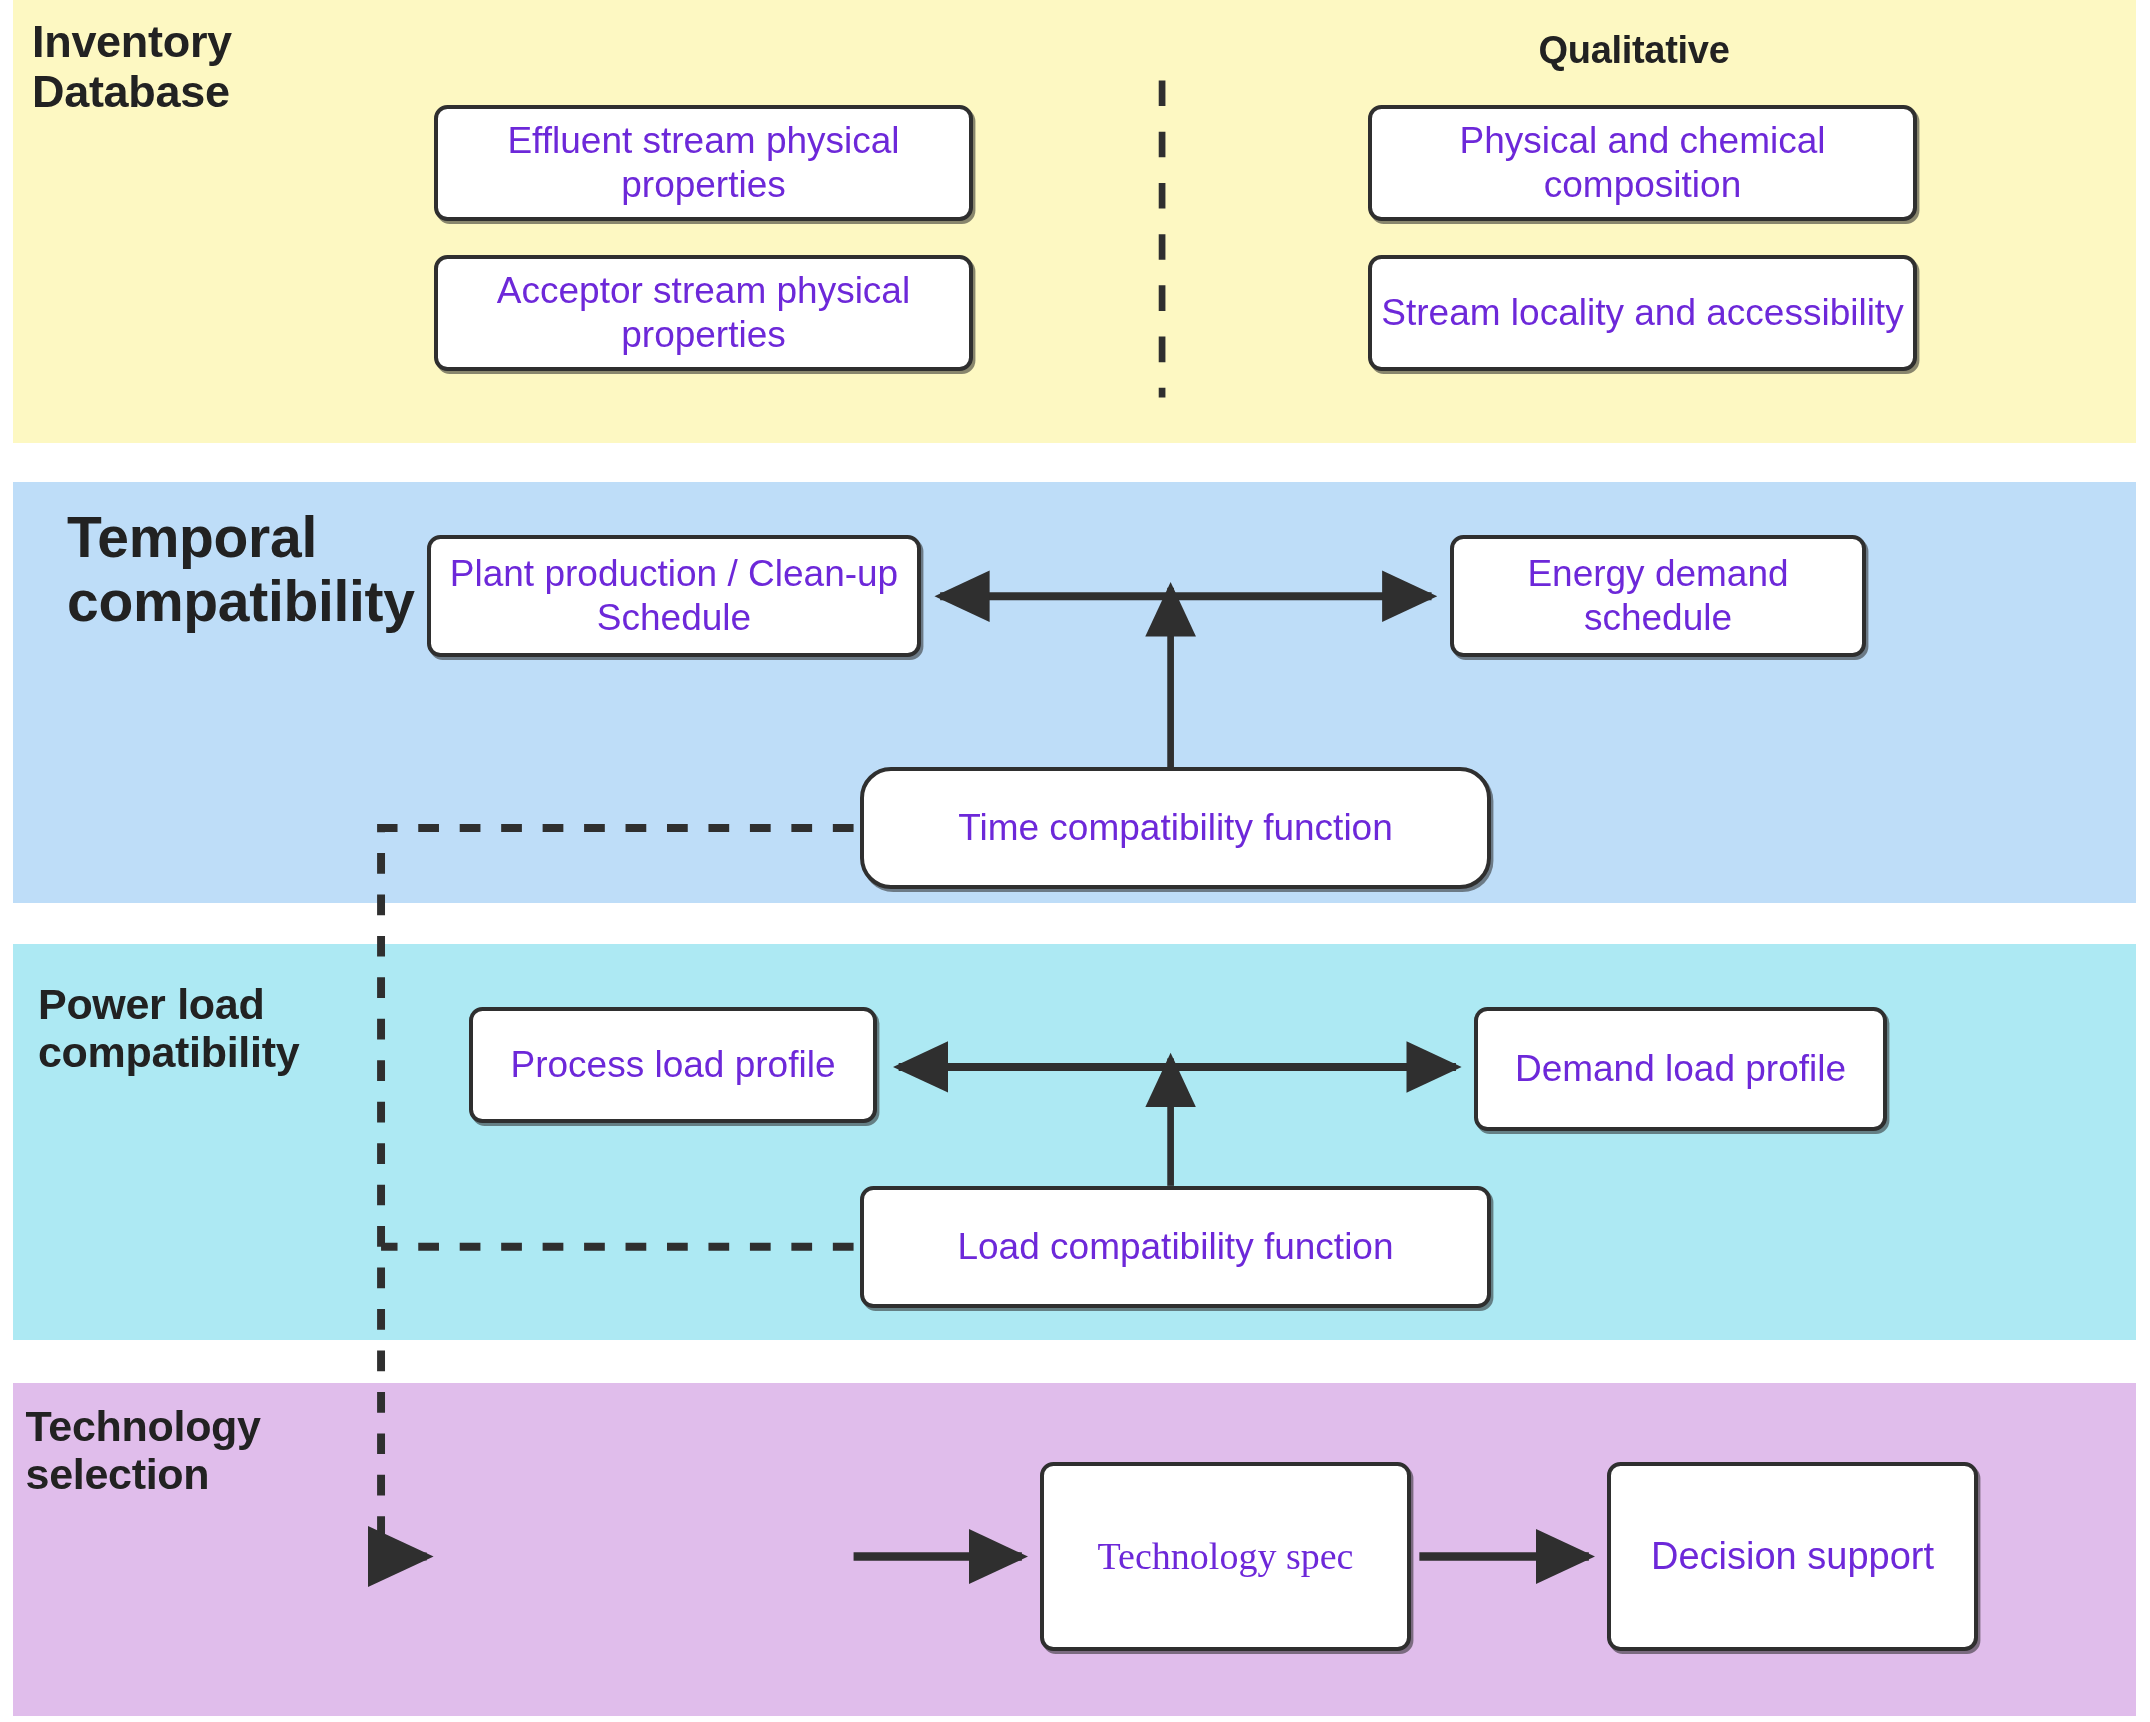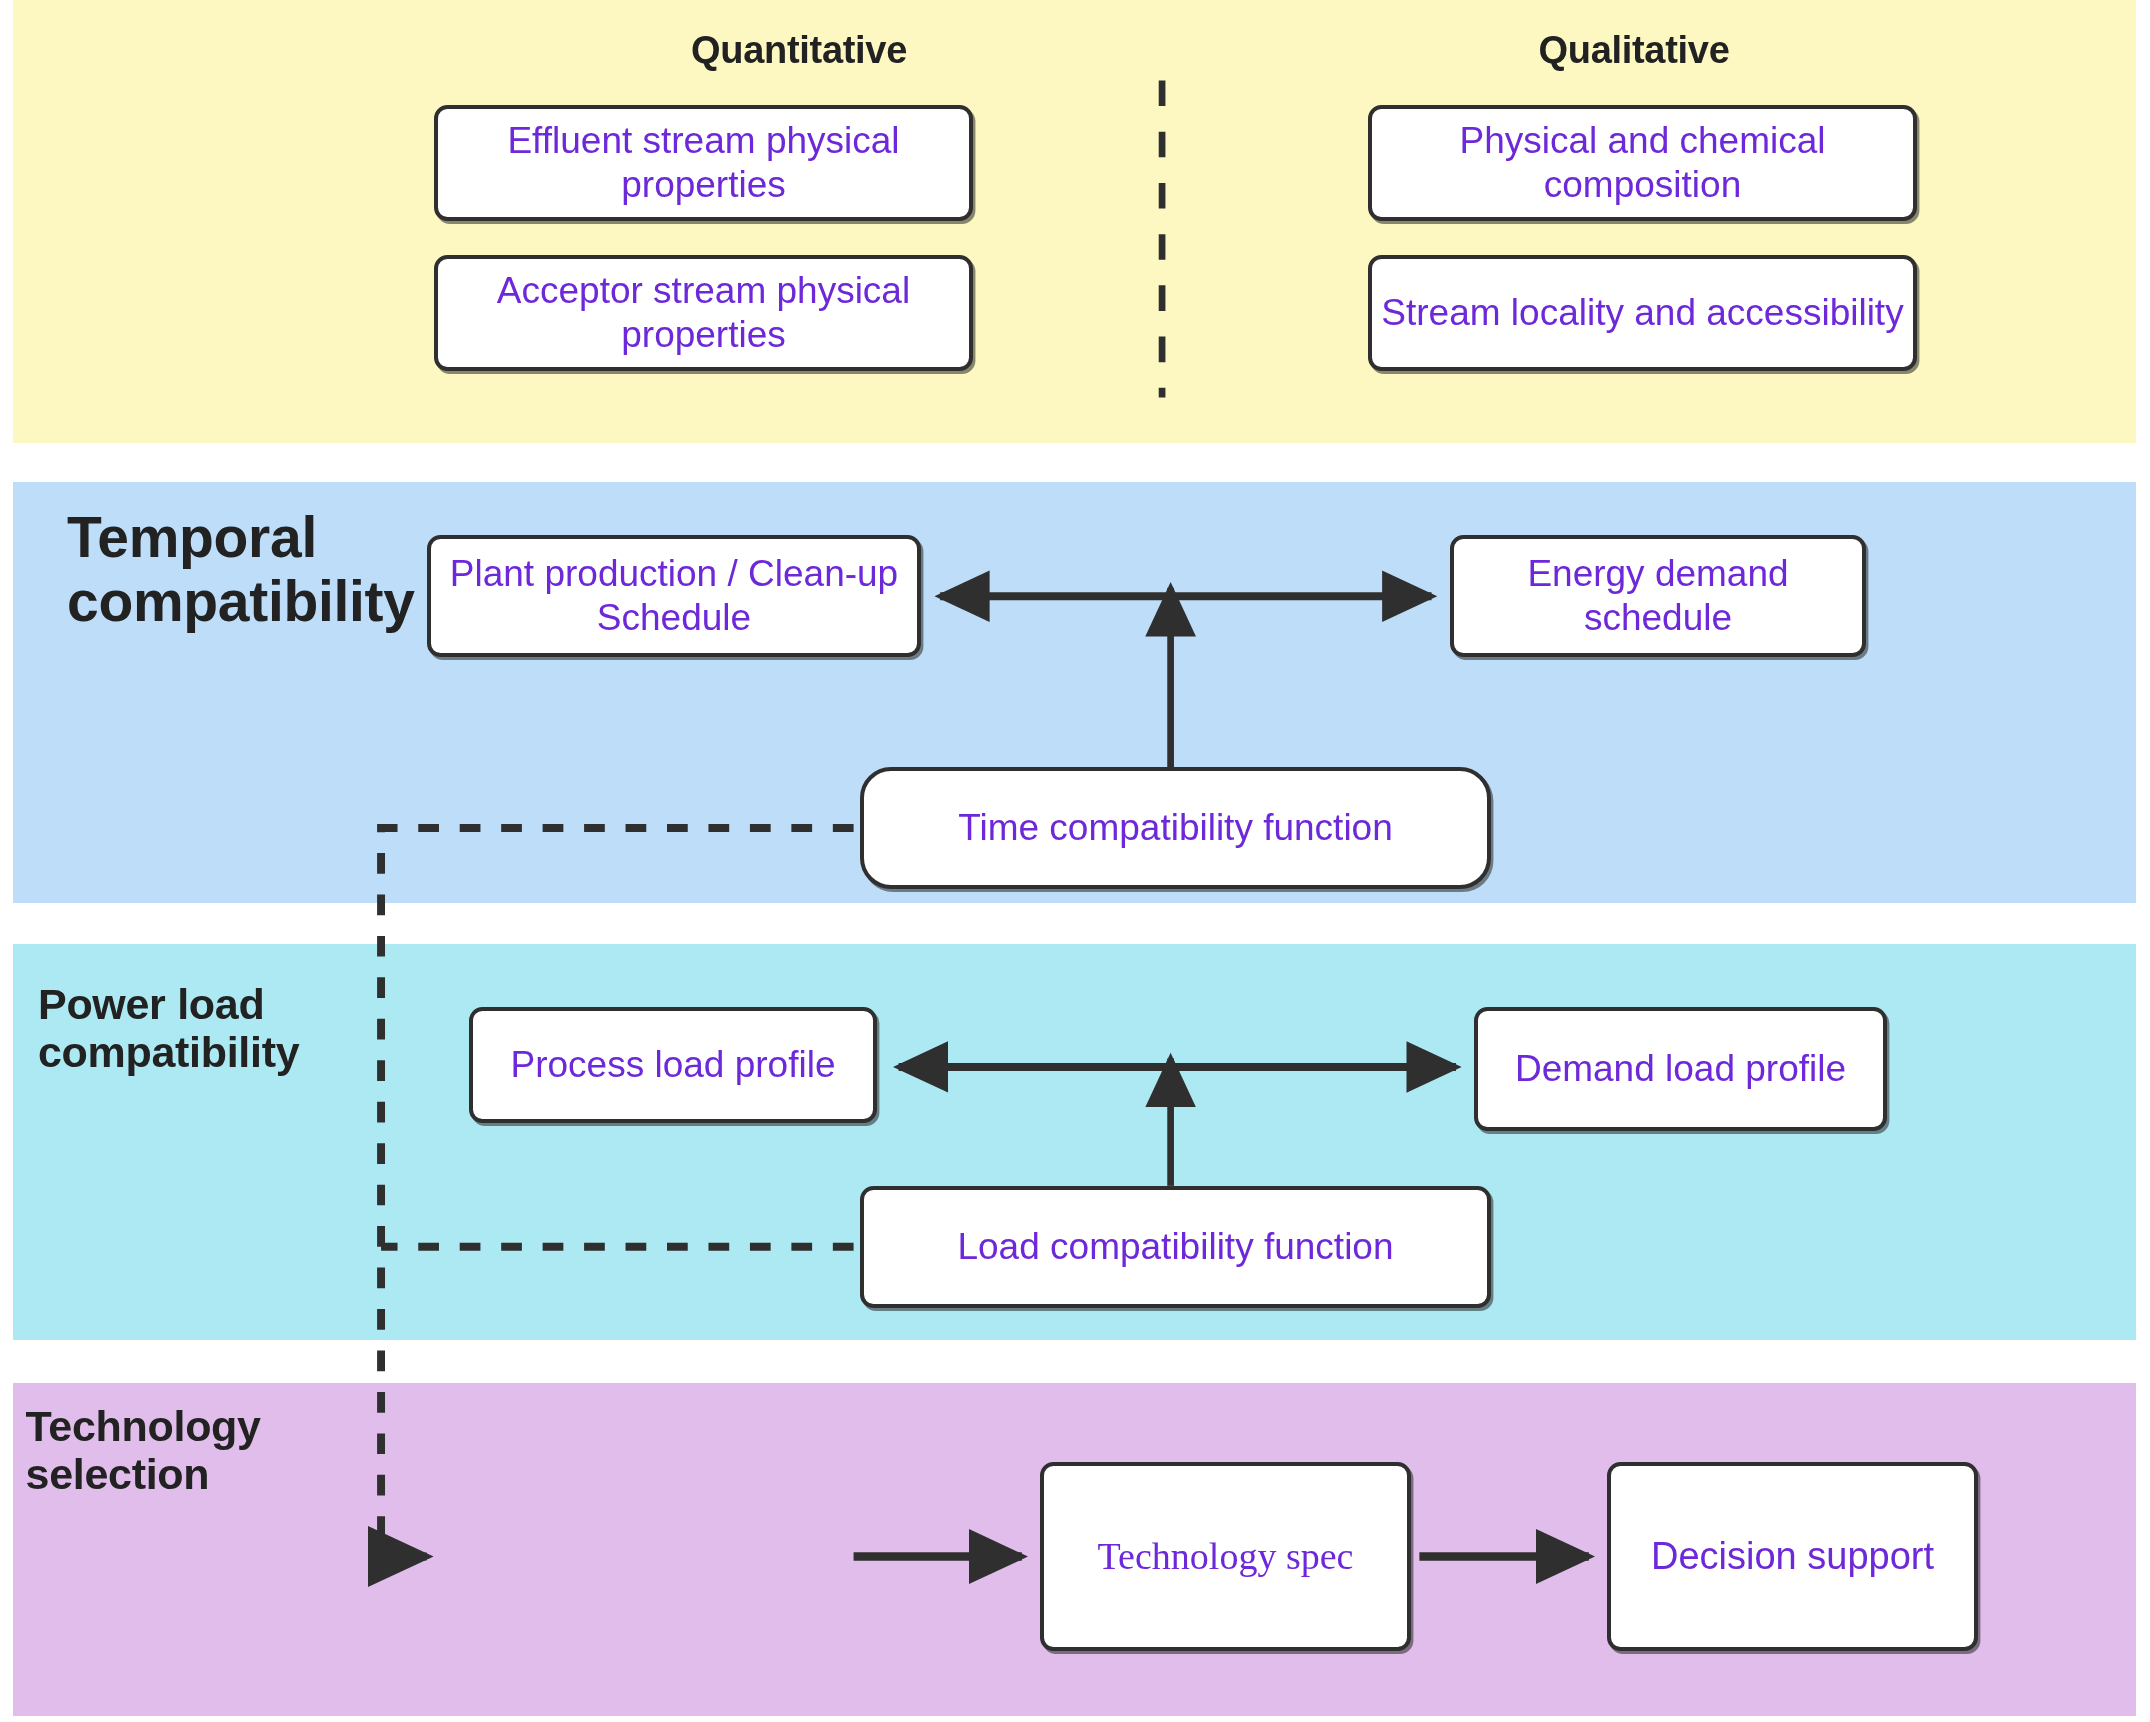--- a/index.html
+++ b/index.html
@@ -61,22 +61,23 @@
     pointer-events: none;
   }
 </style>
 </head>
 <body>
 
 <div id="stage">
 
   <div class="band band-inventory"></div>
 
+  <div class="band-label" style="left:32px; top:17px; width:341px; font-size:45px;">Inventory
+Database</div>
 
-  <div class="band-label" style="left:610px; top:29px; width:378px; font-size:38px; text-align:center;">Quantitative</div>
 
   <div class="band-label" style="left:1445px; top:29px; width:378px; font-size:38px; text-align:center;">Qualitative</div>
 
   <div class="node" style="left:434px; top:105px; width:539px; height:116px; font-size:37px;">Effluent stream physical properties</div>
 
   <div class="node" style="left:434px; top:255px; width:539px; height:116px; font-size:37px;">Acceptor stream physical properties</div>
 
   <div class="node" style="left:1368px; top:105px; width:549px; height:116px; font-size:37px;">Physical and chemical composition</div>
 
   <div class="node" style="left:1368px; top:255px; width:549px; height:116px; font-size:37px;">Stream locality and accessibility</div>

